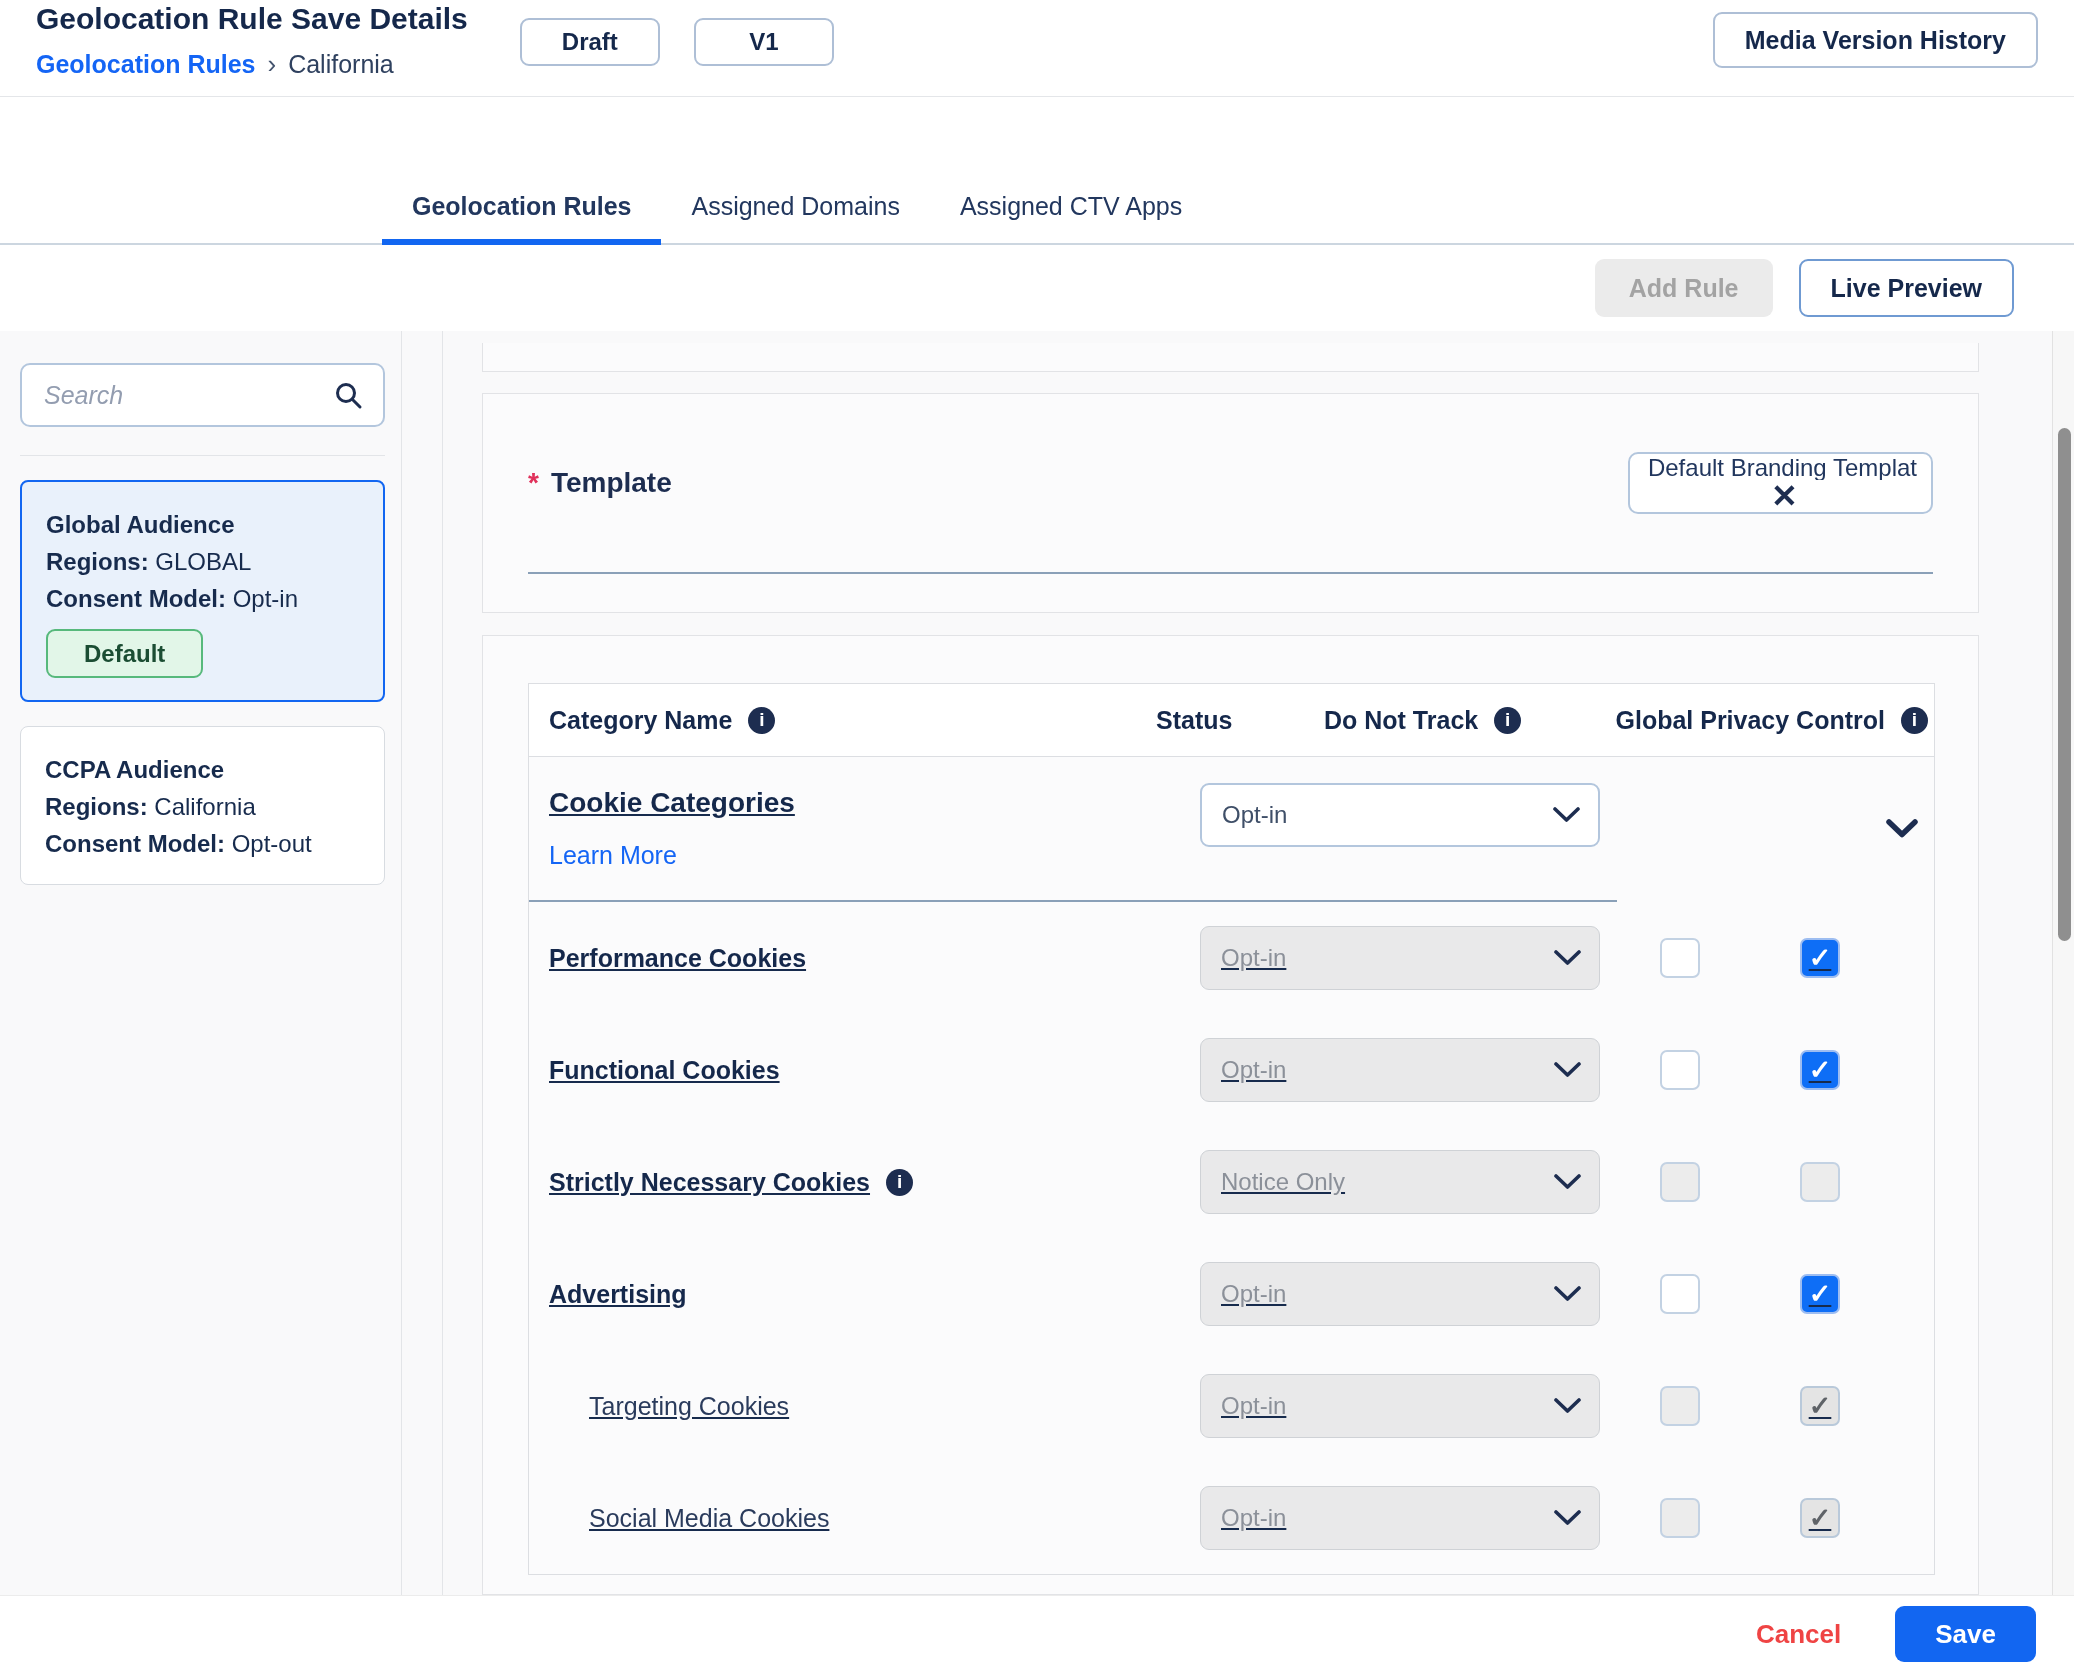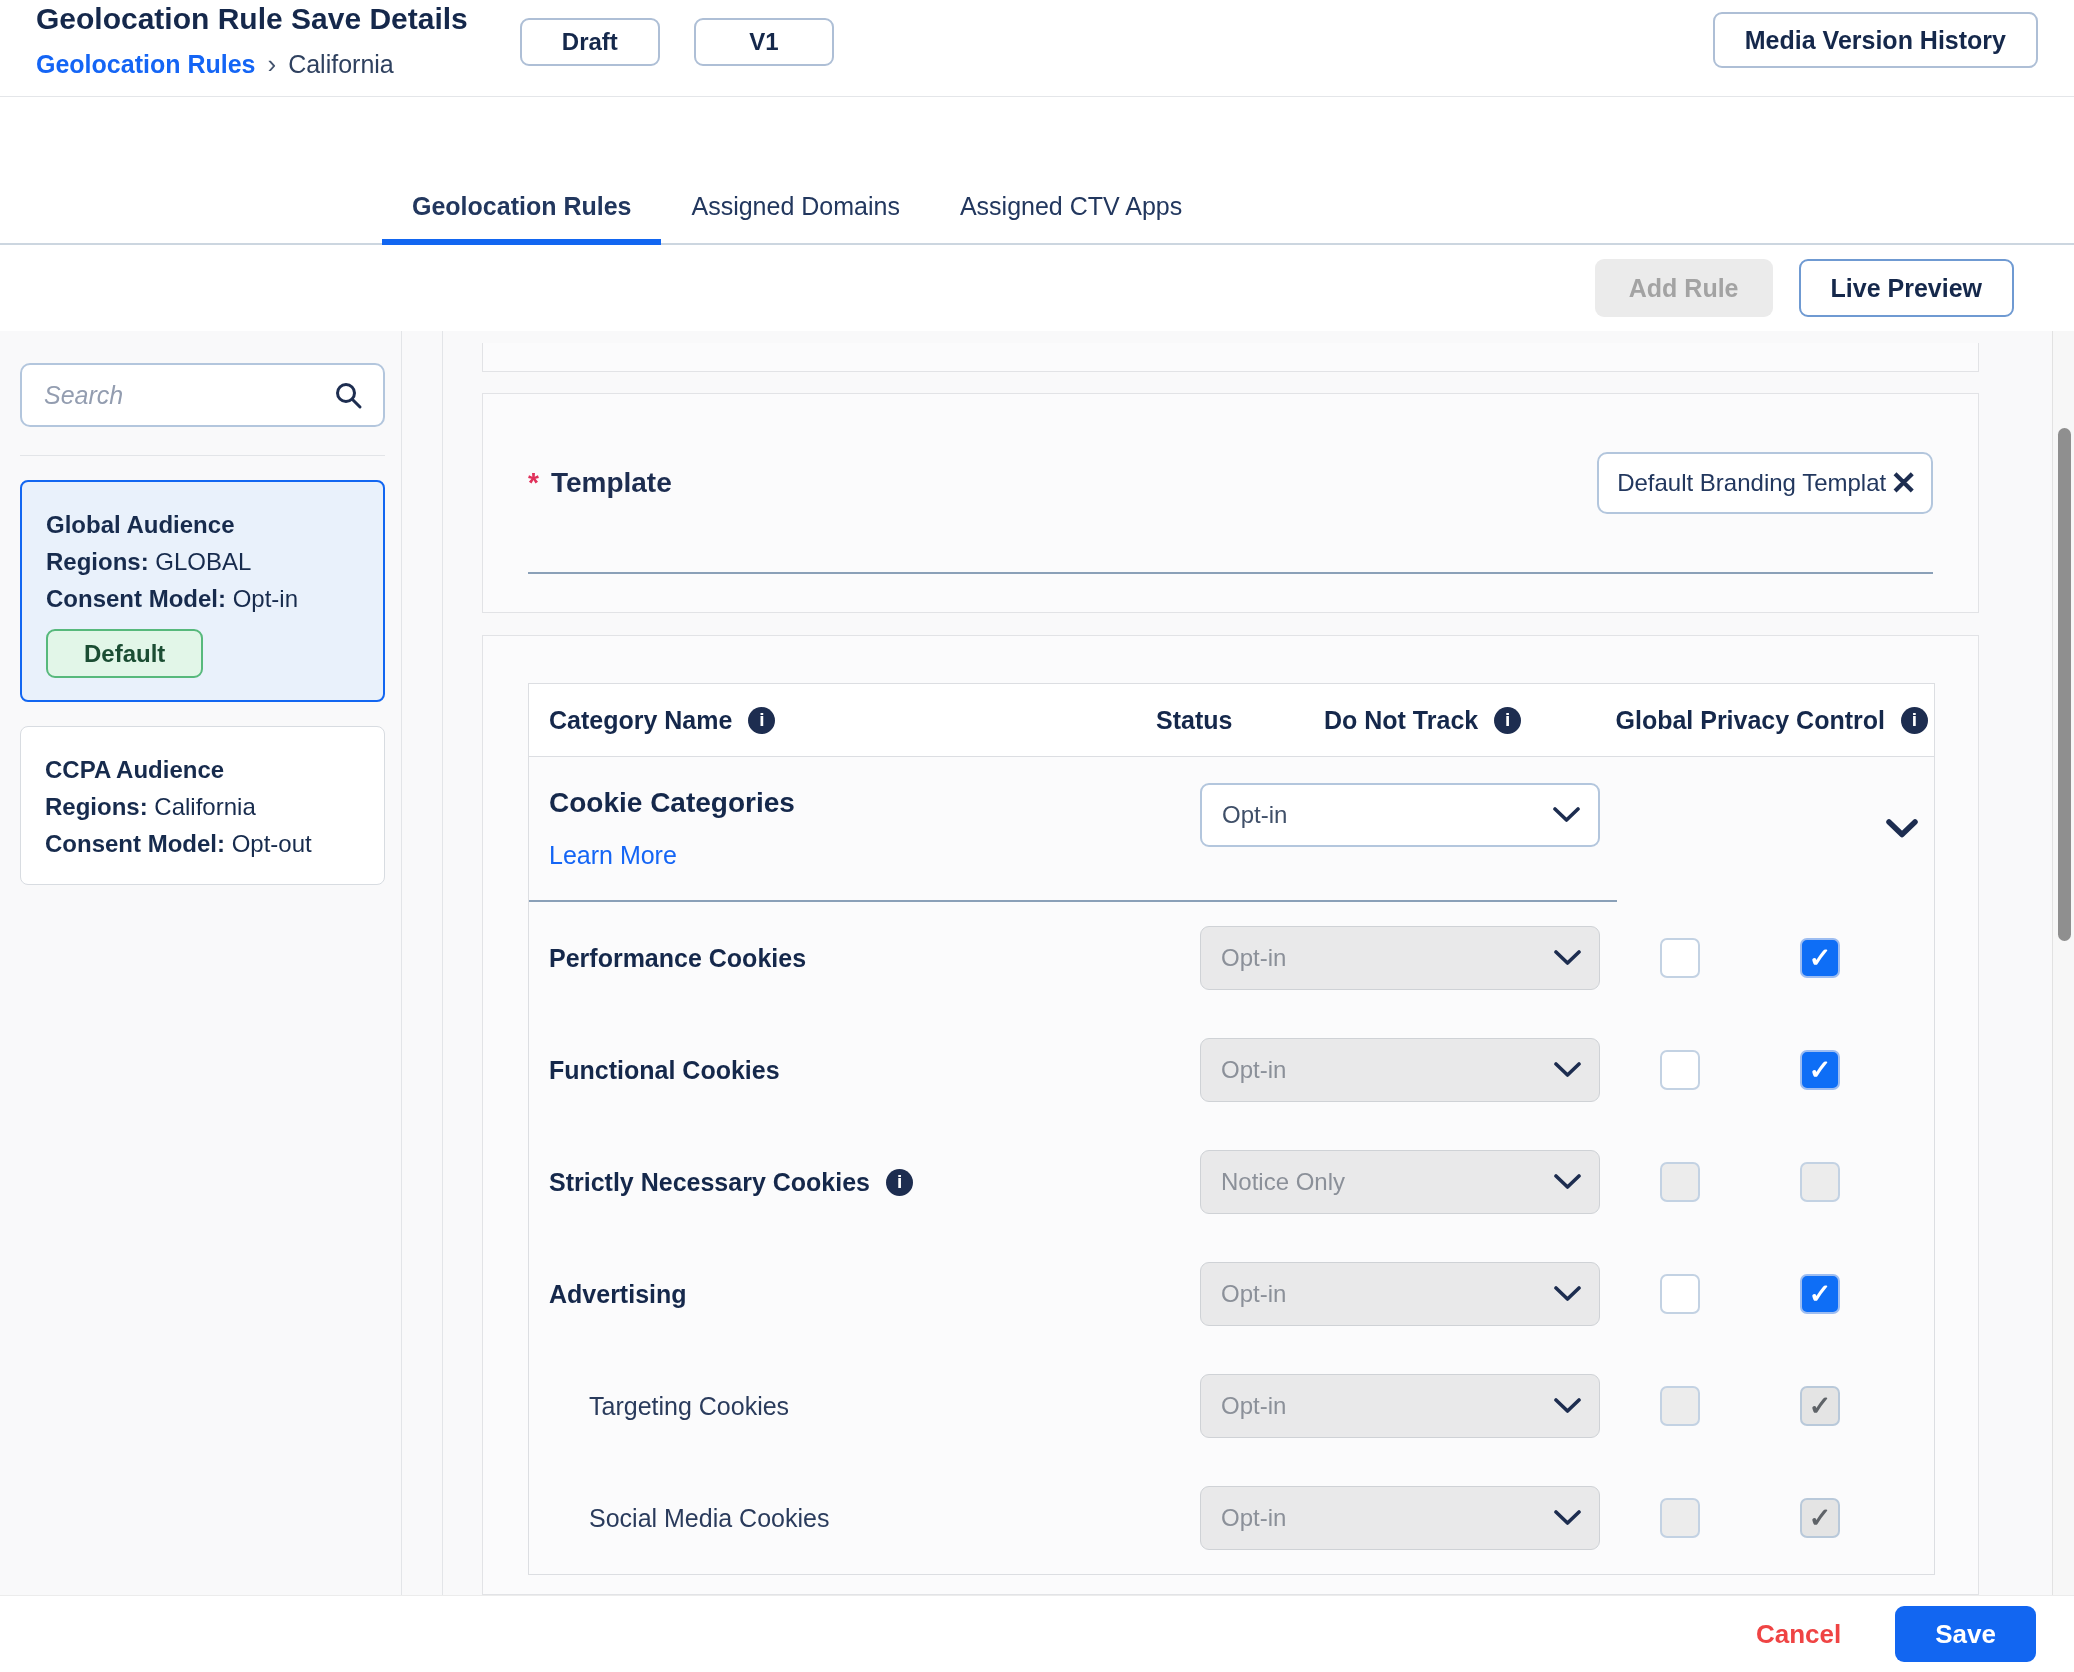--- a/index.html
+++ b/index.html
@@ -63,26 +63,26 @@
 
   
   .main{flex:1;padding:12px 0 0 39px;box-sizing:border-box;overflow:hidden;}
   .card{width:1497px;box-sizing:border-box;background:#fbfbfc;border:1px solid #e2e3e6;}
   .partial-card{height:29px;border-top:none;margin-bottom:21px;}
   .template-card{height:220px;position:relative;padding:0 45px;}
   .template-row{display:flex;justify-content:space-between;align-items:center;padding-top:58px;}
   .required-label{display:flex;align-items:baseline;gap:12px;font-size:28px;font-weight:700;color:#1d2d50;}
   .req-star{color:#e0315b;font-size:28px;font-weight:700;}
   .chip{background:#fff;border:2px solid #b3c6dd;border-radius:10px;height:62px;display:flex;align-items:center;
-        padding:0 14px 0 18px;box-sizing:border-box;max-width:402px;}
+        padding:0 14px 0 18px;box-sizing:border-box;max-width:402px;flex-direction:column;}
   .chip-text{font-size:24px;color:#22375e;white-space:nowrap;overflow:hidden;max-width:320px;}
   .chip-close{font-size:32px;font-weight:600;color:#1d2d50;margin-left:4px;cursor:pointer;line-height:1;}
   .template-underline{position:absolute;left:45px;right:45px;bottom:38px;height:2px;background:#8aa0b8;}
 
-  .table-card{margin-top:22px;height:960px;padding:47px 45px 0 45px;overflow:hidden;}
+  .table-card{margin-top:22px;height:960px;padding:47px 45px 0 45px;overflow:hidden;text-decoration:underline;}
   .grid-table{border:1px solid #dcdee2;background:#fbfbfc;width:1407px;box-sizing:border-box;}
 
   .thead{position:relative;height:72px;background:#fff;border-bottom:1px solid #dcdee2;
          font-weight:700;font-size:25px;color:#15284b;}
   .th-cell{position:absolute;top:0;height:72px;display:flex;align-items:center;gap:16px;white-space:nowrap;}
   .th-cat{left:20px;} .th-status{left:627px;} .th-dnt{left:795px;} .th-gpc{right:6px;}
 
   .info-icon{width:27px;height:27px;border-radius:50%;background:#1d2d50;color:#fff;display:inline-flex;
          align-items:center;justify-content:center;font-size:19px;font-weight:700;flex:0 0 auto;}
 

